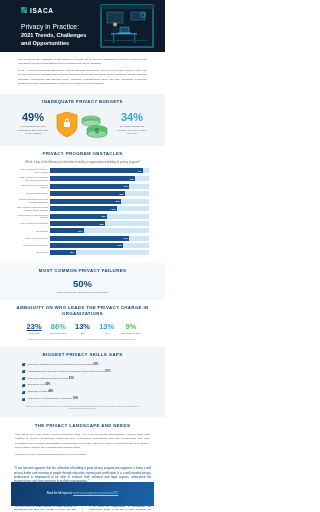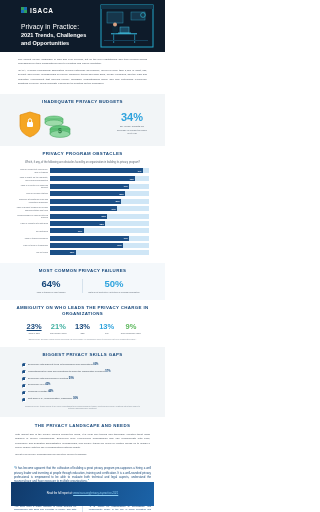--- a/index.html
+++ b/index.html
@@ -180,20 +180,24 @@
   </div>
 
   <div class="intro">
     <p>The current privacy landscape is fluid and ever-evolving, but all top-level practitioners and tech of-ficers across professions feel their organizations open to penalties and loss of reputation.</p>
     <p>ISACA, a global professional association serving enterprise governance, surveyed more than 1,800 IT audit, risk, security and privacy professionals on privacy workforce trends and skills gaps, privacy programs, and the legal and regulatory environment that governs privacy programs. Understanding where and how enterprises experience shortfalls in privacy helps illuminate a broad set of priorities for the profession.</p>
   </div>
 
   <div class="band-grey">
     <div class="sec-title">INADEQUATE PRIVACY BUDGETS</div>
     <div class="budget-row">
+      <div class="stat-block">
+        <div class="stat-big blue">49%</div>
+        <div class="stat-cap">of respondents say their organizations have inadequate privacy budgets</div>
+      </div>
       <svg class="budget-art" viewBox="0 0 60 30">
         <path d="M14 3 L24 6 L24 17 Q24 24 14 28 Q4 24 4 17 L4 6 Z" fill="#f5a623" stroke="#e08a0c" stroke-width=".7"></path>
         <rect x="11" y="13" width="6" height="5" rx="1" fill="#fff"></rect>
         <path d="M12.4 13 v-1.6 a1.6 1.6 0 0 1 3.2 0 V13" fill="none" stroke="#fff" stroke-width="1"></path>
         <ellipse cx="38" cy="10" rx="9" ry="3" fill="#7cd18f" stroke="#3f9e58" stroke-width=".5"></ellipse>
         <rect x="29" y="10" width="18" height="4" fill="#7cd18f" stroke="#3f9e58" stroke-width=".5"></rect>
         <ellipse cx="38" cy="14" rx="9" ry="3" fill="#9ddba9" stroke="#3f9e58" stroke-width=".5"></ellipse>
         <ellipse cx="44" cy="20" rx="10" ry="3.4" fill="#62c47b" stroke="#3f9e58" stroke-width=".5"></ellipse>
         <rect x="34" y="20" width="20" height="5" fill="#62c47b" stroke="#3f9e58" stroke-width=".5"></rect>
         <ellipse cx="44" cy="25" rx="10" ry="3.4" fill="#8ed6a0" stroke="#3f9e58" stroke-width=".5"></ellipse>
@@ -306,39 +310,35 @@
             </div>
           </div>
         </div>
       </div>
   </div>
 
   <div class="band-light">
     <div class="sec-title">MOST COMMON PRIVACY FAILURES</div>
     <div class="three-stats" id="failure-stats">
         <div class="tri">
-          <div class="v">64%</div>
-          <div class="c">Lack of training or poor training</div>
-        </div>
-        <div class="tri">
           <div class="v">50%</div>
           <div class="c">Data is not protected / detection of personal information</div>
         </div>
       </div>
   </div>
 
   <div class="band-white">
     <div class="sec-title">AMBIGUITY ON WHO LEADS THE PRIVACY CHARGE IN ORGANIZATIONS</div>
     <div class="five-stats" id="ambiguity-stats">
         <div class="fv">
           <div class="v">23%</div>
           <div class="c">CISO or CSO</div>
         </div>
         <div class="fv">
-          <div class="v">21%</div>
+          <div class="v">86%</div>
           <div class="c">Chief privacy officer</div>
         </div>
         <div class="fv">
           <div class="v">13%</div>
           <div class="c">CEO</div>
         </div>
         <div class="fv">
           <div class="v">13%</div>
           <div class="c">CIO</div>
         </div>

